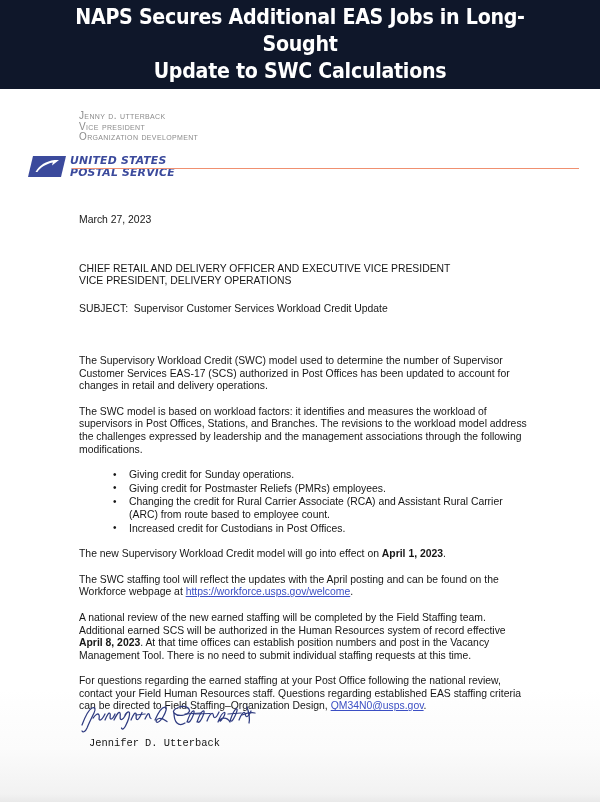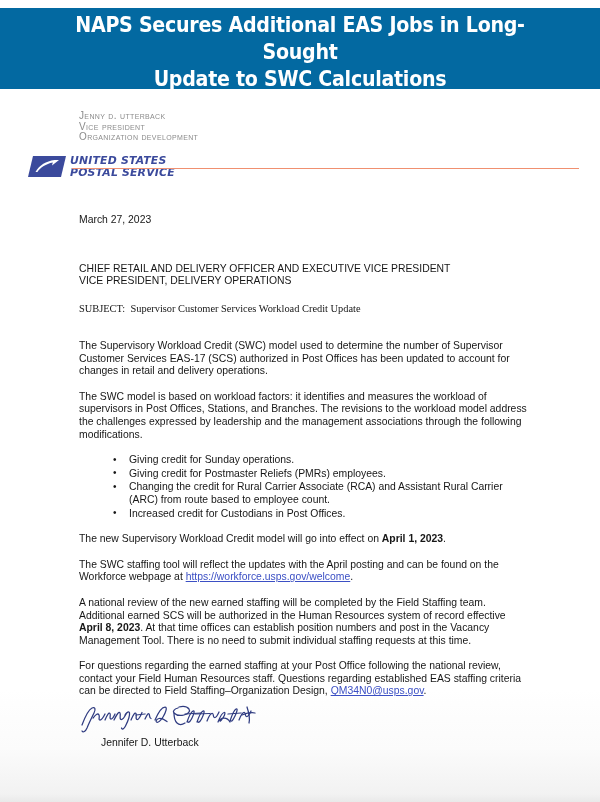--- a/index.html
+++ b/index.html
@@ -14,25 +14,24 @@
     overflow: hidden;
     position: relative;
   }
 
   
   .banner {
     position: absolute;
     left: 0; top: 0;
     width: 600px;
     height: 89px;
-    background: #0369a1;
+    background: #0f172a;
     display: flex;
     align-items: center;
     justify-content: center;
-    margin-top: 8px;
   }
   .banner-title {
     color: #ffffff;
     font-family: "DejaVu Sans", sans-serif;
     font-weight: bold;
     font-size: 20.5px;
     line-height: 27px;
     text-align: center;
     letter-spacing: -0.3px;
     width: 540px;
@@ -117,21 +116,21 @@
   }
   .date { margin: 0 0 36px 0; }
 
   .addressee {
     margin: 0 0 16px 0;
     font-size: 10.4px;
     line-height: 12.4px;
   }
   .addressee div { white-space: nowrap; }
 
-  .subject { margin: 0 0 24px 0; font-family: Liberation Serif, serif; }
+  .subject { margin: 0 0 39px 0; }
 
   p.para { margin: 0 0 13px 0; }
 
   ul.bullets {
     margin: 0 0 13px 0;
     padding: 0 0 0 34px;
     list-style: none;
   }
   ul.bullets li {
     position: relative;
@@ -156,22 +155,22 @@
   
   .sigblock {
     position: absolute;
     left: 79px;
     top: 612px;
     width: 300px;
   }
   .sig-img { display: block; }
   .sig-name {
     margin-top: 2px;
-    margin-left: 22px;
-    font-family: Liberation Sans, sans-serif;
+    margin-left: 10px;
+    font-family: Liberation Mono, monospace;
     font-size: 10.4px;
     color: #161616;
   }
 </style>
 </head>
 <body>
 
 <div class="banner">
   <div class="banner-title">
     <span>NAPS Secures Additional EAS Jobs in Long-Sought</span><br>

